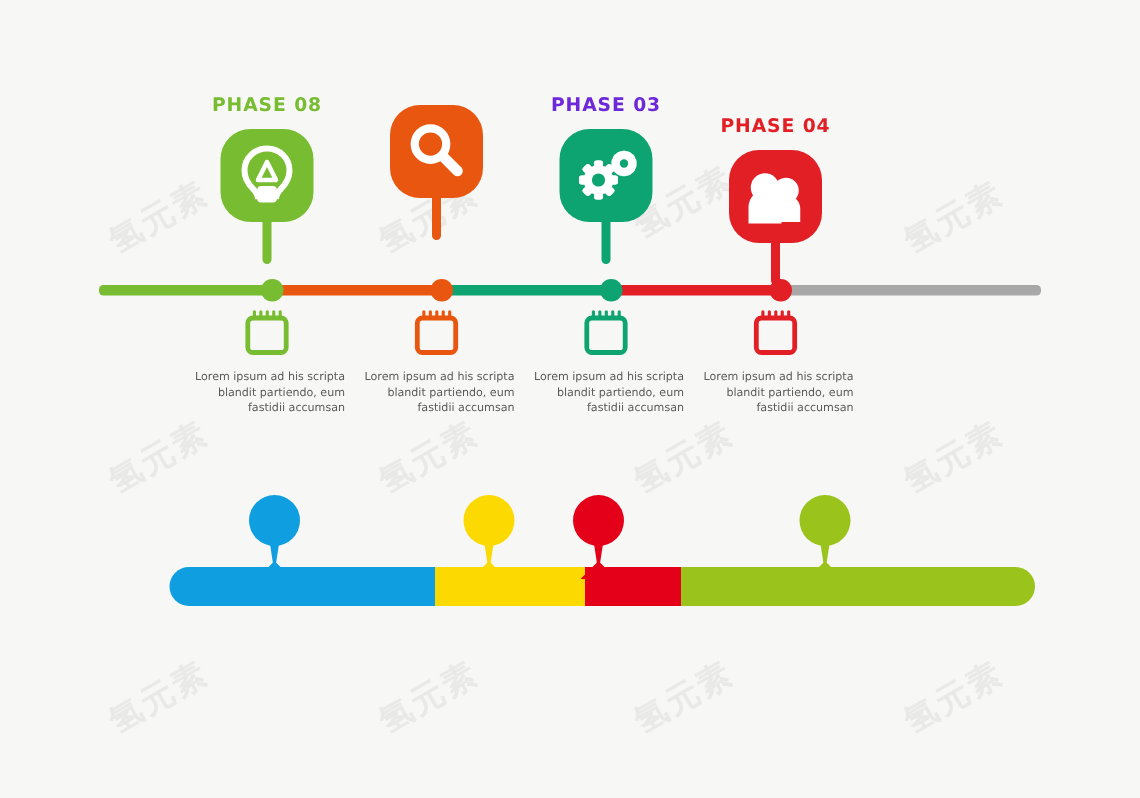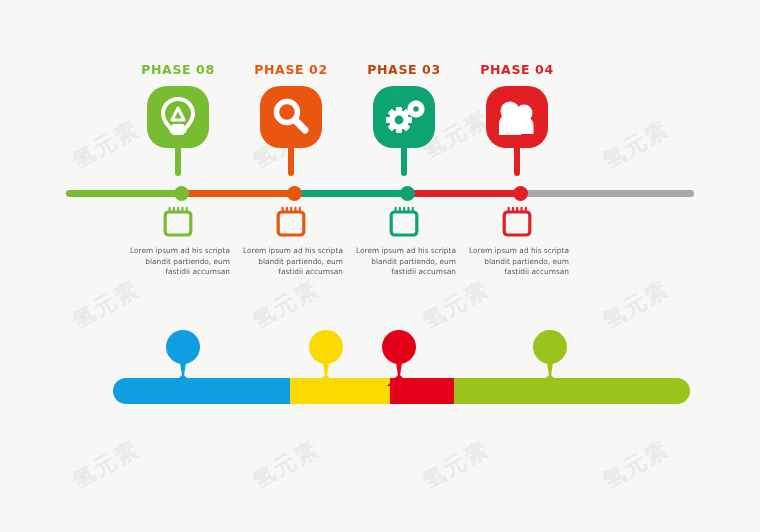--- a/index.html
+++ b/index.html
@@ -204,32 +204,31 @@
           <svg viewBox="0 0 62 62" class="icon-svg">
             <g>
               <path d="M31 13c-8.3 0-15 6.5-15 14.6 0 5.2 2.6 9 5.4 12 1.8 1.9 2.9 3.3 3.3 5.2h12.6c.4-1.9 1.5-3.3 3.3-5.2 2.8-3 5.4-6.8 5.4-12C46 19.5 39.3 13 31 13z" fill="none" stroke="#ffffff" stroke-width="4"></path>
               <path d="M31 22l6 12H25z" fill="none" stroke="#ffffff" stroke-width="3" stroke-linejoin="round"></path>
               <rect x="24.5" y="38" width="13" height="11" rx="2.5" fill="#ffffff"></rect>
             </g>
           </svg>
         </div>
       </div>
       <div class="phase" style="left: 231px;">
-        <div class="phase-label" style="color: rgb(232, 86, 15);">PHASE 02</div>
         <div class="bubble-wrap">
           <div class="bubble-tail" style="background: rgb(232, 86, 15);"></div>
           <div class="bubble" style="background: rgb(232, 86, 15);"></div>
           <svg viewBox="0 0 62 62" class="icon-svg">
             <circle cx="27" cy="26" r="10.5" fill="none" stroke="#ffffff" stroke-width="5.5"></circle>
             <line x1="35" y1="34" x2="45" y2="44" stroke="#ffffff" stroke-width="7" stroke-linecap="round"></line>
           </svg>
         </div>
       </div>
       <div class="phase" style="left: 344px;">
-        <div class="phase-label" style="color: #c2410c; text-align: center;">PHASE 03</div>
+        <div class="phase-label" style="color: #6d28d9; text-align: center;">PHASE 03</div>
         <div class="bubble-wrap">
           <div class="bubble-tail" style="background: rgb(14, 164, 114);"></div>
           <div class="bubble" style="background: rgb(14, 164, 114);"></div>
           <svg viewBox="0 0 62 62" class="icon-svg">
             <g>
               <rect x="23" y="21" width="6" height="26" rx="1.7999999999999998" fill="#ffffff" transform="rotate(0 26 34)"></rect>
               <rect x="23" y="21" width="6" height="26" rx="1.7999999999999998" fill="#ffffff" transform="rotate(45 26 34)"></rect>
               <rect x="23" y="21" width="6" height="26" rx="1.7999999999999998" fill="#ffffff" transform="rotate(90 26 34)"></rect>
               <rect x="23" y="21" width="6" height="26" rx="1.7999999999999998" fill="#ffffff" transform="rotate(135 26 34)"></rect>
               <rect x="23" y="21" width="6" height="26" rx="1.7999999999999998" fill="#ffffff" transform="rotate(180 26 34)"></rect>
@@ -250,21 +249,21 @@
               <rect x="40.9" y="14.5" width="4.2" height="17" rx="1.26" fill="#ffffff" transform="rotate(308.57142857142856 43 23)"></rect>
               <circle cx="43" cy="23" r="6.46" fill="#ffffff"></circle>
               <circle cx="43" cy="23" r="2.6" fill="none" stroke="rgba(0,0,0,0)" stroke-width="0"></circle>
             </g>
             <circle cx="26" cy="34" r="4.4" class="gear-hole" fill="#0ea472"></circle>
             <circle cx="43" cy="23" r="2.8" class="gear-hole" fill="#0ea472"></circle>
           </svg>
         </div>
       </div>
       <div class="phase" style="left: 457px;">
-        <div class="phase-label" style="color: rgb(227, 31, 38);">PHASE 04</div>
+        <div class="phase-label" style="color: rgb(227, 31, 38); margin-top: 14px;">PHASE 04</div>
         <div class="bubble-wrap">
           <div class="bubble-tail" style="background: rgb(227, 31, 38);"></div>
           <div class="bubble" style="background: rgb(227, 31, 38);"></div>
           <svg viewBox="0 0 62 62" class="icon-svg">
             <g>
               <circle cx="38" cy="27" r="8.5" fill="#ffffff"></circle>
               <path d="M28.5 48 v-9 a9.5 9 0 0 1 19 0 v9 z" fill="#ffffff"></path>
             </g>
             <g>
               <circle cx="24" cy="25" r="9.5" fill="#ffffff"></circle>

